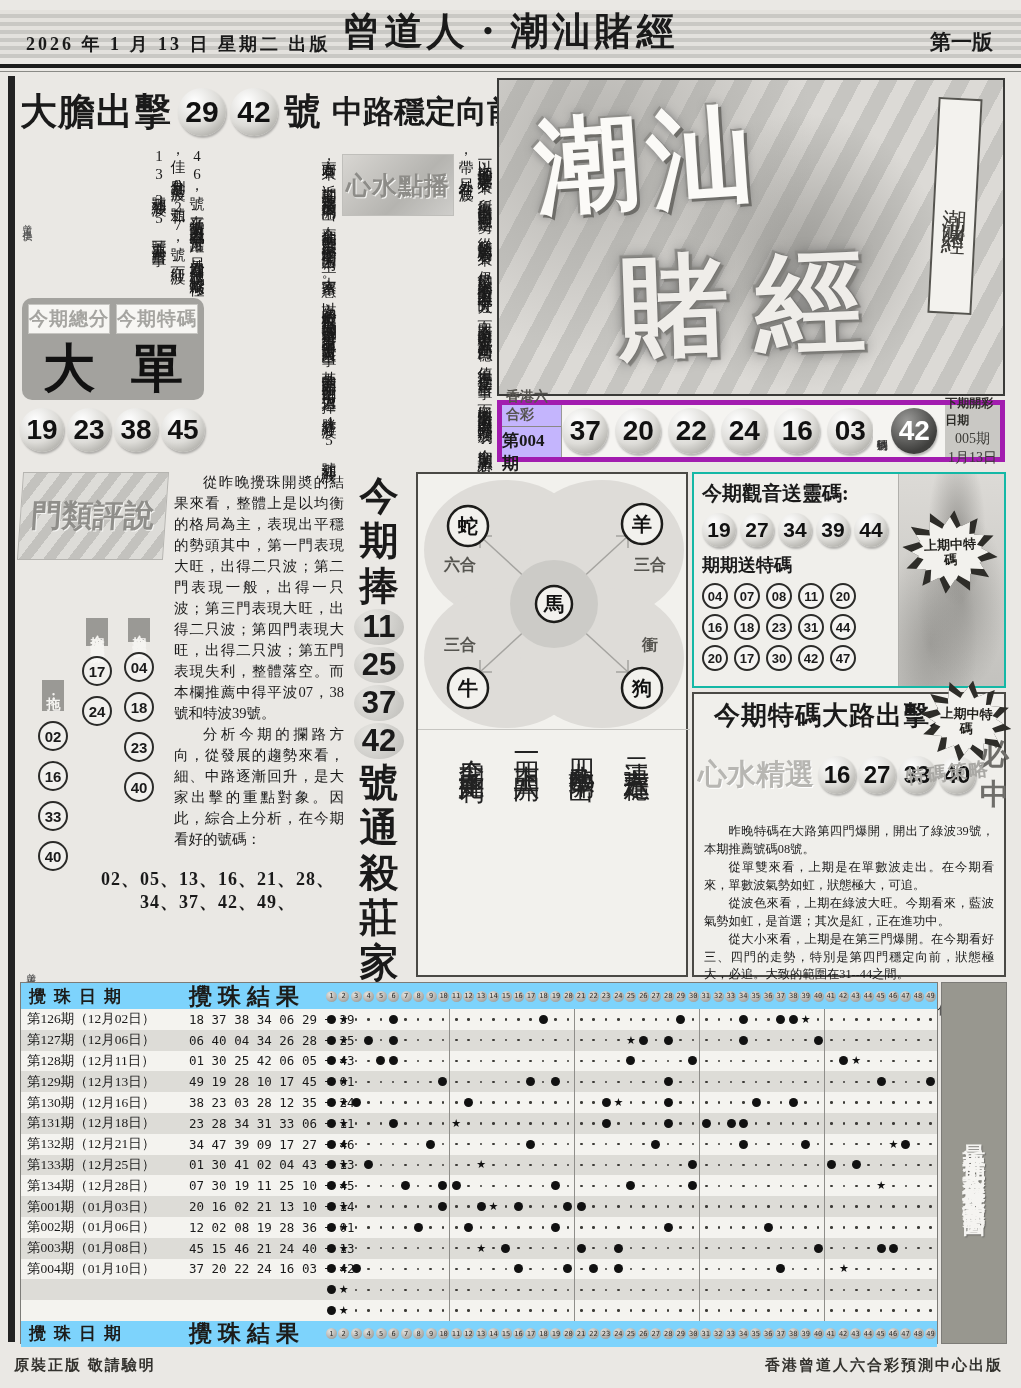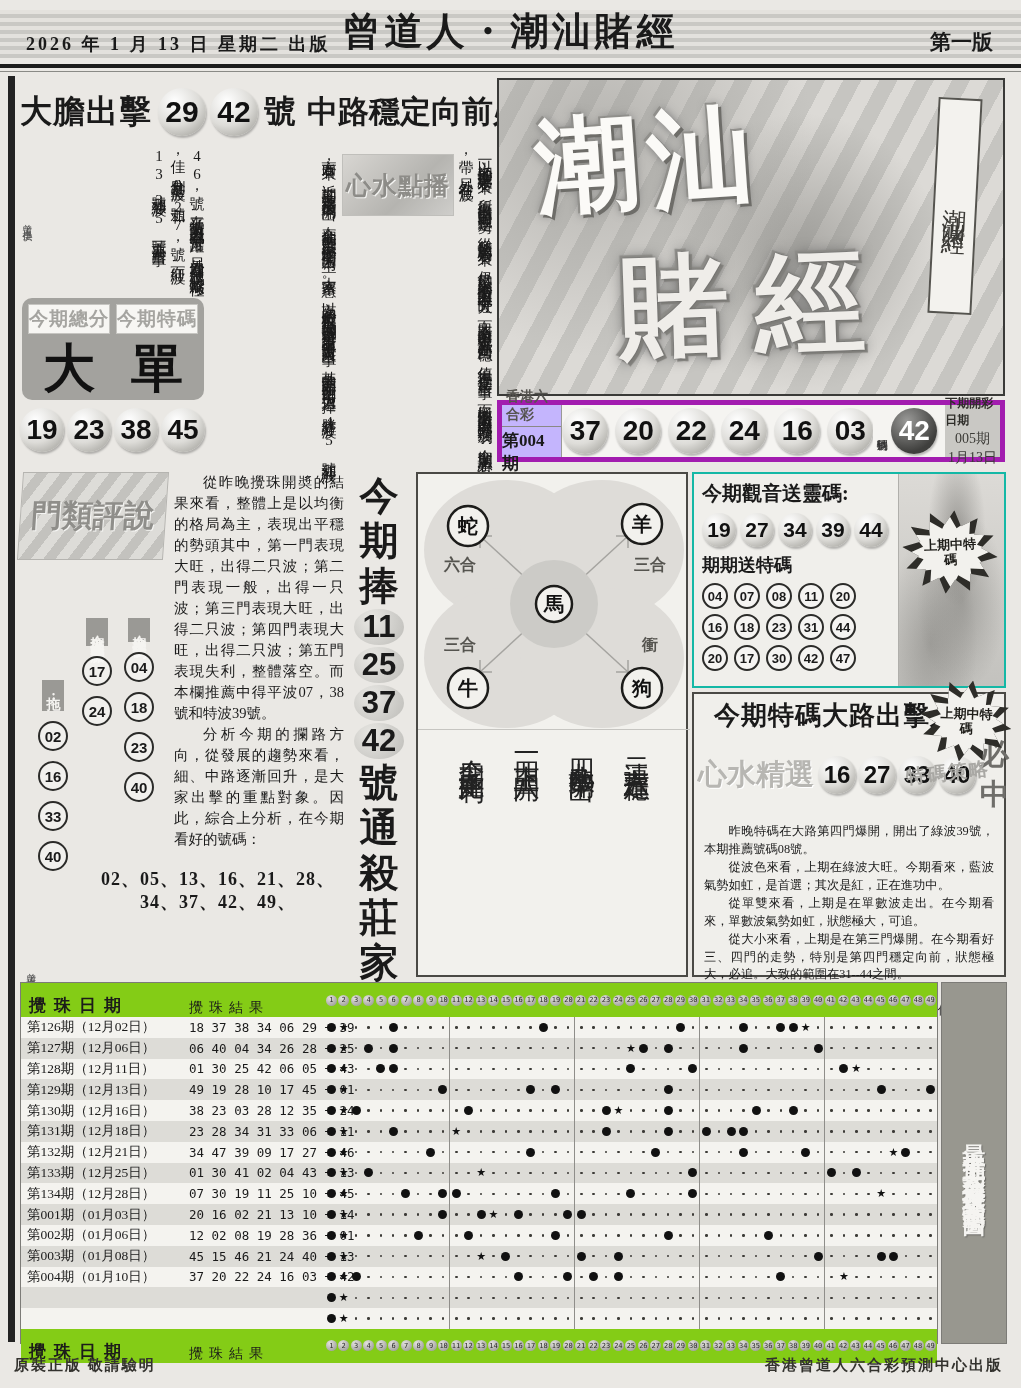--- a/index.html
+++ b/index.html
@@ -14,21 +14,21 @@
   .mast-date{position:absolute;left:26px;bottom:8px;font-size:18px;font-weight:bold;letter-spacing:3px;}
   .mast-title{position:absolute;left:0;right:0;top:6px;text-align:center;font-size:38px;font-weight:bold;
      letter-spacing:4px;font-family:"Liberation Sans","DejaVu Sans",sans-serif;}
   .mast-edition{position:absolute;right:28px;bottom:8px;font-size:21px;font-weight:bold;}
   .rule1{position:absolute;left:0;top:64px;width:1021px;height:4px;background:#1c1c1c;}
   .rule2{position:absolute;left:0;top:71px;width:1021px;height:1px;background:#8a8a86;}
   .edgebar{position:absolute;left:8px;top:76px;width:7px;height:1266px;background:#232323;}
   
   .topleft{position:absolute;left:20px;top:78px;width:474px;height:388px;}
   .tl-headline{display:flex;align-items:center;gap:6px;height:68px;}
-  .tl-h-txt{font-size:32px;font-weight:bold;letter-spacing:1px;white-space:nowrap;}
+  .tl-h-txt{font-size:37px;font-weight:bold;letter-spacing:1px;white-space:nowrap;}
   .tl-h-sub{font-size:31px;font-weight:bold;white-space:nowrap;margin-left:4px;}
   .ball{display:inline-flex;align-items:center;justify-content:center;border-radius:50%;
      background:radial-gradient(circle at 35% 28%,#ffffff,#dddcd8 52%,#96958f);
      color:#111;font-weight:bold;font-family:"Liberation Sans","DejaVu Sans",sans-serif;
      box-shadow:1px 2px 2px rgba(0,0,0,.25);}
   .ball.dark{background:radial-gradient(circle at 35% 28%,#9a9a98,#3f3f3d 70%);color:#fff;}
   .b48{width:48px;height:48px;font-size:30px;}
   .b46{width:46px;height:46px;font-size:28px;}
   .b44{width:44px;height:44px;font-size:28px;}
   .b38{width:38px;height:38px;font-size:24px;}
@@ -135,23 +135,23 @@
   .b2-title{font-size:26px;font-weight:bold;text-align:center;letter-spacing:1px;margin-top:4px;white-space:nowrap;}
   .b2-pick{display:flex;align-items:center;justify-content:flex-start;gap:4px;padding-left:4px;margin-top:2px;position:relative;}
   .b2-picklabel{font-size:29px;font-weight:bold;color:#b7b6b2;text-shadow:1px 1px 0 #fff;white-space:nowrap;}
   .b2-picksuffix{font-size:29px;font-weight:bold;color:#6f6e6a;}
   .b2-watermark{position:absolute;right:14px;top:66px;font-size:19px;font-weight:bold;color:#a9a8a4;
      transform:rotate(-6deg);letter-spacing:2px;}
   .b2-body{padding:8px 10px 0;font-size:12.3px;line-height:17.5px;text-align:justify;}
   .b2-body p{margin:0 0 1px;text-indent:2em;}
   
   .rtable{position:absolute;left:20px;top:982px;width:918px;height:362px;border:1px solid #7c7b77;background:#f4f3ef;}
-  .thead{display:flex;height:34px;background:#84cc16;align-items:flex-end;}
+  .thead{display:flex;height:26px;background:#7dd3fc;align-items:center;}
   .th-date{width:168px;font-size:17px;font-weight:bold;letter-spacing:8px;padding-left:8px;color:#1c1c1a;white-space:nowrap;}
-  .th-res{width:136px;font-size:14px;font-weight:normal;letter-spacing:6px;color:#1c1c1a;white-space:nowrap;}
+  .th-res{width:136px;font-size:23px;font-weight:bold;letter-spacing:6px;color:#1c1c1a;white-space:nowrap;}
   .th-grid{flex:1;display:flex;align-items:center;height:100%;}
   .hball{flex:1;display:flex;align-items:center;justify-content:center;}
   .hball span{width:11px;height:11px;border-radius:50%;background:radial-gradient(circle at 35% 30%,#e4e3df,#8f8e8a);
      color:#2b2b29;font-size:7px;display:flex;align-items:center;justify-content:center;
      font-family:"DejaVu Sans Mono",monospace;}
   .trow{display:flex;height:20.8px;align-items:center;}
   .trow.alt{background:#dddcd7;}
   .td-date{width:168px;font-size:13.5px;padding-left:6px;white-space:nowrap;}
   .td-res{width:136px;font-size:12.5px;font-family:"DejaVu Sans Mono",monospace;white-space:nowrap;}
   .td-grid{flex:1;display:flex;height:100%;align-items:center;}
@@ -407,22 +407,22 @@
       <span class="b2-picksuffix" data-name="pick-suffix">必中</span>
     </div>
     <div class="starburst" style="right:-8px;top:-14px;width:92px;height:82px;transform:rotate(10deg);" data-name="starburst-badge-2">
       <div class="star-outer" data-name="starburst-outline-2">
         <div class="star-inner" data-name="starburst-text-2">上期中特碼</div>
       </div>
     </div>
     <div class="b2-watermark" data-name="strategy-watermark">特碼策略</div>
     <div class="b2-body" id="b2-body" data-name="special-pick-body">
         <p data-name="analysis-paragraph">昨晚特碼在大路第四門爆開，開出了綠波39號，本期推薦號碼08號。</p>
+        <p data-name="analysis-paragraph">從單雙來看，上期是在單數波走出。在今期看來，單數波氣勢如虹，狀態極大，可追。</p>
         <p data-name="analysis-paragraph">從波色來看，上期在綠波大旺。今期看來，藍波氣勢如虹，是首選；其次是紅，正在進功中。</p>
-        <p data-name="analysis-paragraph">從單雙來看，上期是在單數波走出。在今期看來，單數波氣勢如虹，狀態極大，可追。</p>
         <p data-name="analysis-paragraph">從大小來看，上期是在第三門爆開。在今期看好三、四門的走勢，特別是第四門穩定向前，狀態極大，必追。大致的範圍在31--44之間。</p>
         <p data-name="analysis-paragraph">綜合上面的分析，今期的心水推介中，本欄看好的號碼有15、27、30、43號，祝大家好運相伴。</p>
       </div>
   </div>
 
   <div class="rtable" data-name="results-table">
     <div class="thead" data-name="table-header-top">
       <div class="th-date" data-name="date-column-header">攪珠日期</div>
       <div class="th-res" data-name="result-column-header">攪珠結果</div>
       <div class="th-grid" data-name="grid-number-header">

